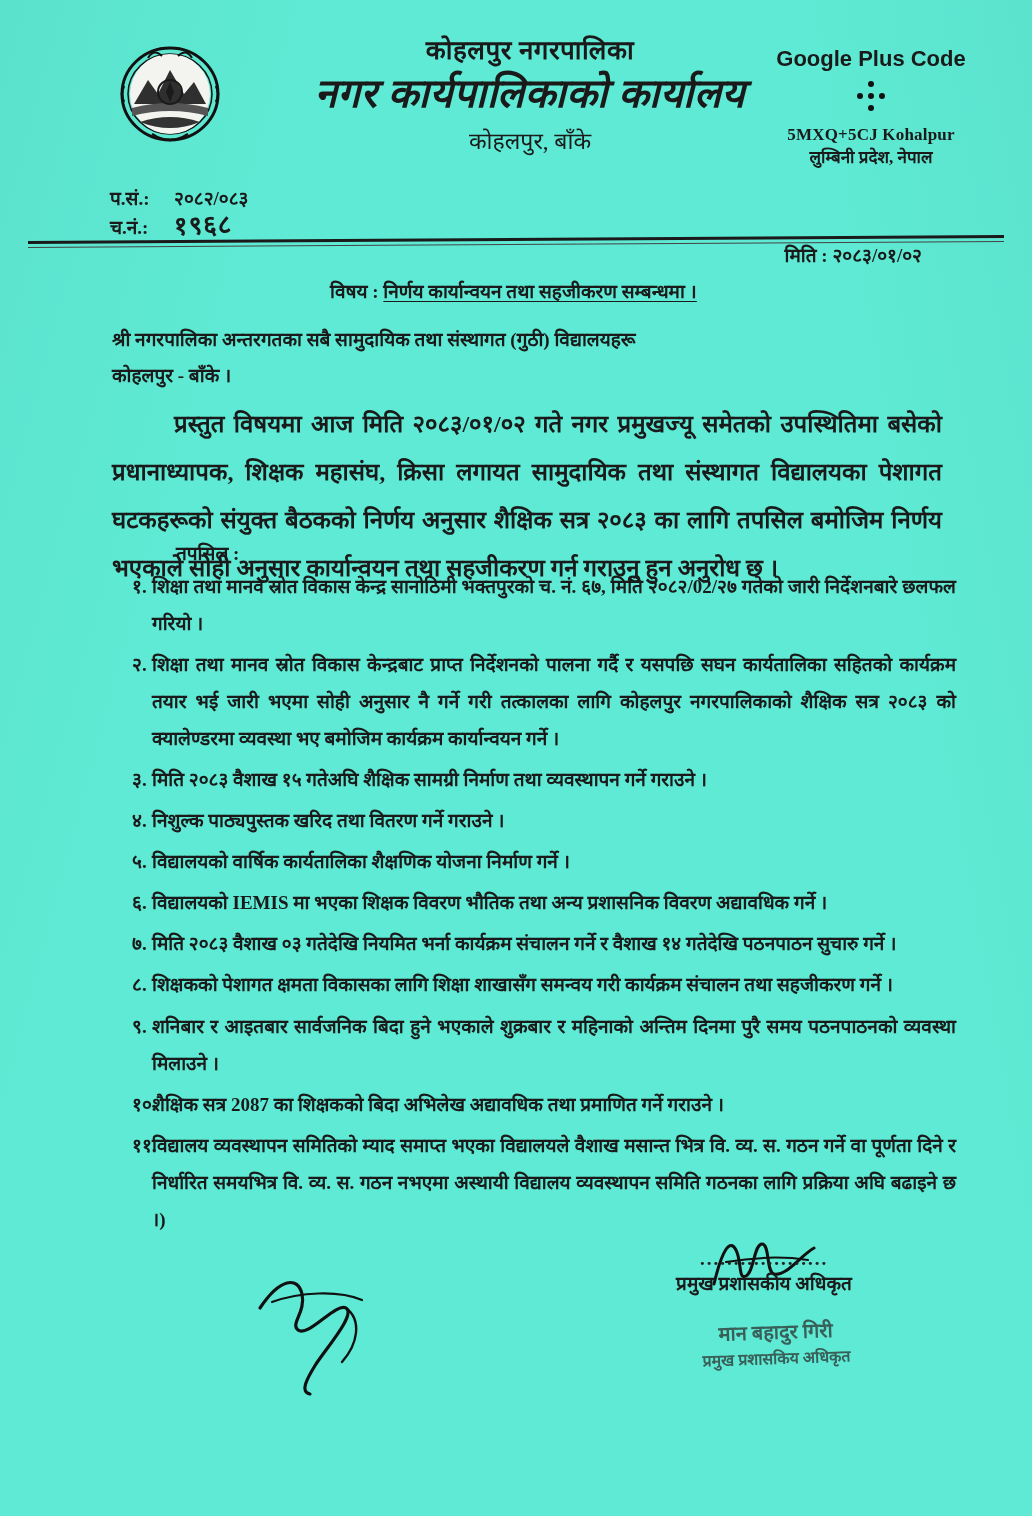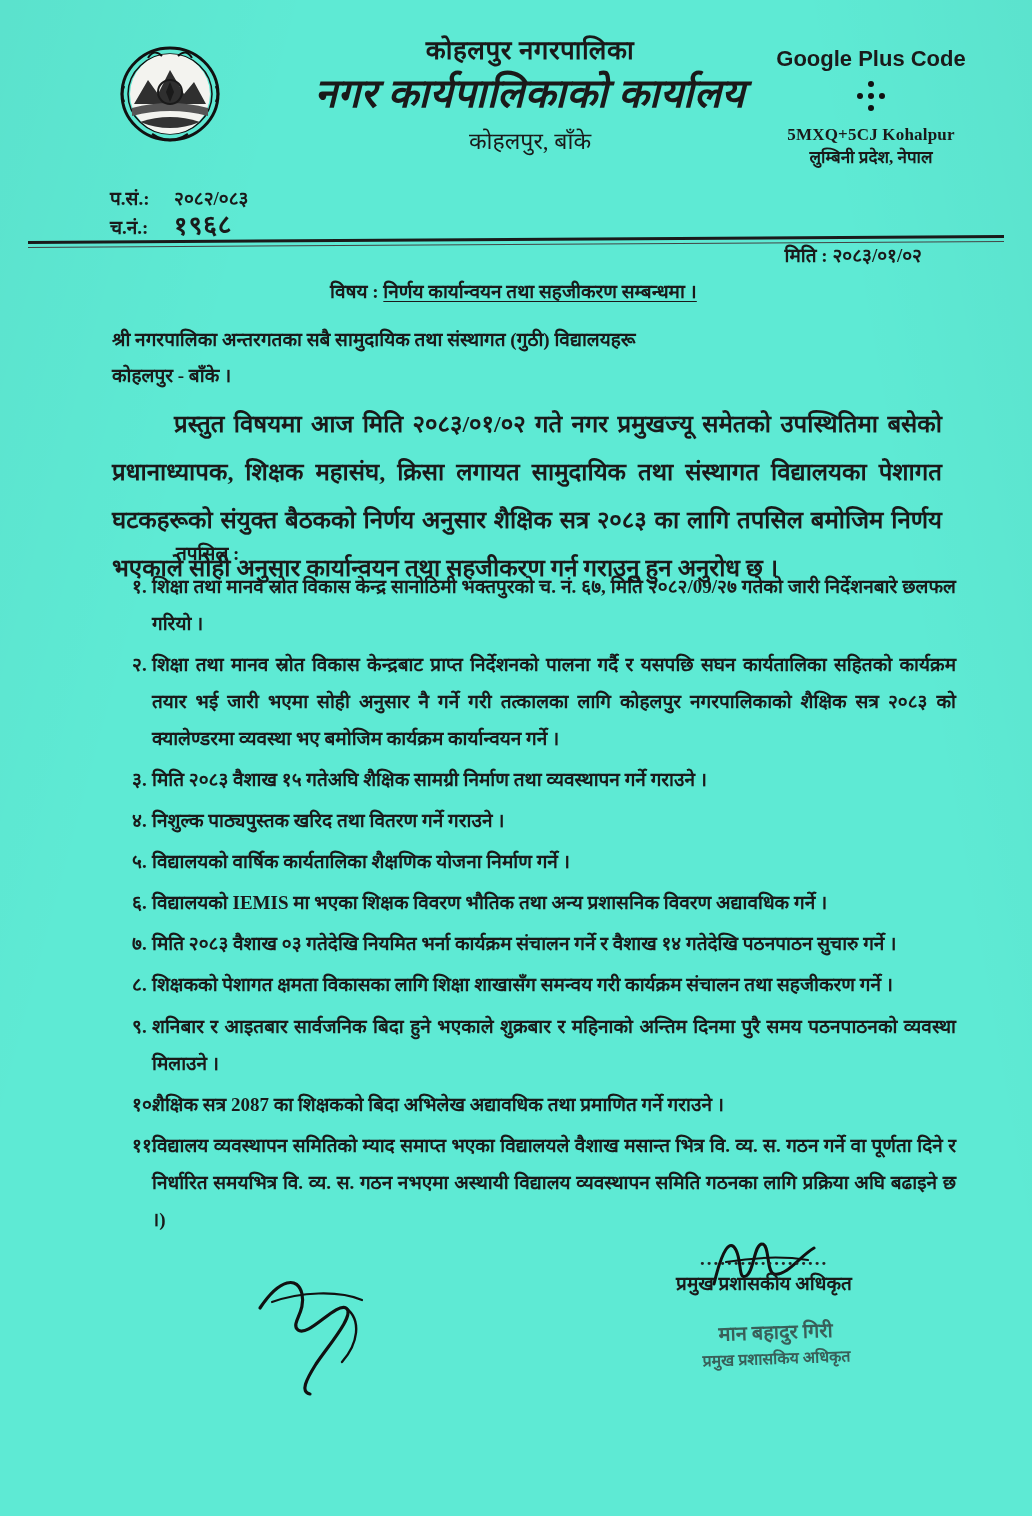--- a/index.html
+++ b/index.html
@@ -344,21 +344,21 @@
     <div>कोहलपुर - बाँके ।</div>
   </div>
 
   <div class="para">प्रस्तुत विषयमा आज मिति २०८३/०१/०२ गते नगर प्रमुखज्यू समेतको उपस्थितिमा बसेको प्रधानाध्यापक, शिक्षक महासंघ, क्रिसा लगायत सामुदायिक तथा संस्थागत विद्यालयका पेशागत घटकहरूको संयुक्त बैठकको निर्णय अनुसार शैक्षिक सत्र २०८३ का लागि तपसिल बमोजिम निर्णय भएकाले सोही अनुसार कार्यान्वयन तथा सहजीकरण गर्न गराउनु हुन अनुरोध छ ।</div>
 
   <div class="tapsil">तपसिल :</div>
 
   <div class="list">
     <div class="li">
       <span class="num">१.</span>
-      <span class="txt">शिक्षा तथा मानव स्रोत विकास केन्द्र सानोठिमी भक्तपुरको च. नं. ६७, मिति २०८२/09/२७ गतेको जारी निर्देशनबारे छलफल गरियो ।</span>
+      <span class="txt">शिक्षा तथा मानव स्रोत विकास केन्द्र सानोठिमी भक्तपुरको च. नं. ६७, मिति २०८२/02/२७ गतेको जारी निर्देशनबारे छलफल गरियो ।</span>
     </div>
     <div class="li">
       <span class="num">२.</span>
       <span class="txt">शिक्षा तथा मानव स्रोत विकास केन्द्रबाट प्राप्त निर्देशनको पालना गर्दै र यसपछि सघन कार्यतालिका सहितको कार्यक्रम तयार भई जारी भएमा सोही अनुसार नै गर्ने गरी तत्कालका लागि कोहलपुर नगरपालिकाको शैक्षिक सत्र २०८३ को क्यालेण्डरमा व्यवस्था भए बमोजिम कार्यक्रम कार्यान्वयन गर्ने ।</span>
     </div>
     <div class="li">
       <span class="num">३.</span>
       <span class="txt">मिति २०८३ वैशाख १५ गतेअघि शैक्षिक सामग्री निर्माण तथा व्यवस्थापन गर्ने गराउने ।</span>
     </div>
     <div class="li">

